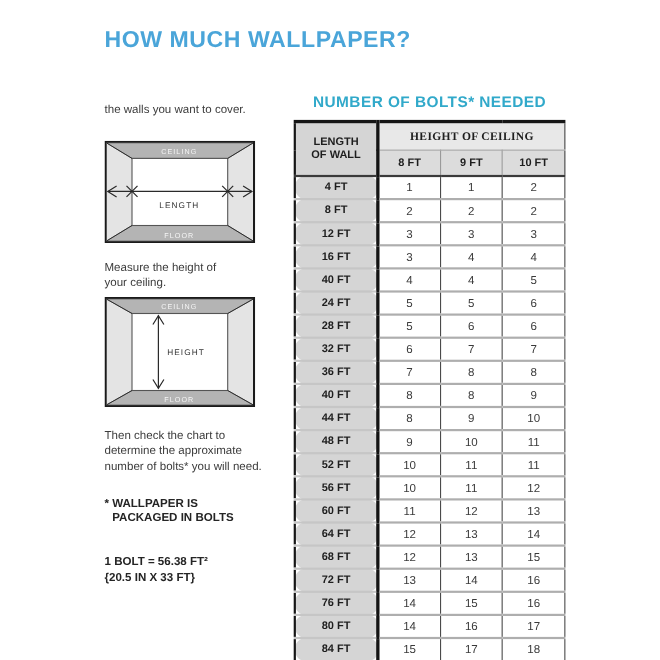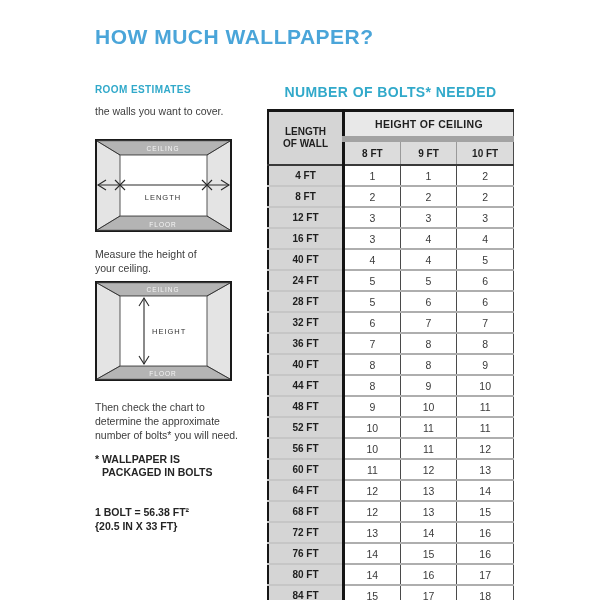--- a/index.html
+++ b/index.html
@@ -25,21 +25,21 @@
   .para{
     font-size:10.5px;line-height:14px;color:#3c3c3c;
   }
   .para.p1{margin-top:9px;}
   .para.p2{margin-top:15px;}
   .para.p3{margin-top:19px;}
   .diagram{display:block;}
   .diagram.d1{margin-top:21px;}
   .diagram.d2{margin-top:6px;}
   .note{
-    margin-top:11px;font-size:10.5px;line-height:13px;
+    margin-top:21px;font-size:10.5px;line-height:13px;
     font-weight:bold;color:#252525;
   }
   .note .indent{padding-left:7px;}
   .boltspec{
     margin-top:26px;font-size:10.5px;line-height:14px;
     font-weight:bold;color:#252525;
   }
 
   
   .right-col{position:absolute;left:267px;top:84px;width:247px;}
@@ -61,34 +61,36 @@
   .c-wall{
     width:73px;background:#d5d5d5;
     font-size:10px;font-weight:bold;color:#1e1e1e;line-height:12px;
     white-space:pre-line;
     border-right:3px solid #141414;
     border-bottom:2px solid #3a3a3a;
   }
   .c-group{
     background:#e8e8e8;height:24px;
     font-size:10.5px;font-weight:bold;color:#1e1e1e;letter-spacing:.3px;
-    border-bottom:6px solid #a3a3a3;
+    border-bottom:1px solid #a3a3a3;
+    font-family:Liberation Serif, serif;
   }
   .c-sub{
     background:#dcdcdc;height:22px;width:58px;
     font-size:10px;font-weight:bold;color:#1e1e1e;
     border-bottom:2px solid #3a3a3a;
     border-right:1px solid #9a9a9a;
   }
   .c-sub:last-child{border-right:none;}
   td.rowlabel{
     background:#d5d5d5;height:19px;
     font-size:10px;font-weight:bold;color:#1e1e1e;
     border-right:3px solid #141414;
     border-bottom:2px solid #c6c6c6;
+    border-radius:10px;
   }
   td.val{
     background:#ffffff;height:19px;
     font-size:10.5px;color:#3a3a3a;
     border-right:1px solid #4a4a4a;
     border-bottom:2px solid #aeaeae;
   }
   td.val:last-child{border-right:none;}
 
   
@@ -97,21 +99,20 @@
 </style>
 </head>
 <body>
 
 <div class="page">
 
   <div class="title">HOW MUCH WALLPAPER?</div>
 
   <div class="left-col">
 
-    <div class="section-heading">ROOM ESTIMATES</div>
 
     <div class="para p1">
       <div>the walls you want to cover.</div>
     </div>
 
     <svg class="diagram d1" width="137" height="93" viewBox="0 0 137 93">
       <rect x="1" y="1" width="135" height="91" fill="#e4e4e4" stroke="#1a1a1a" stroke-width="2"></rect>
       <polygon points="2,2 135,2 112,16 25,16" fill="#b4b4b4" stroke="#6e6e6e" stroke-width="0.7"></polygon>
       <polygon points="25,77 112,77 135,91 2,91" fill="#b4b4b4" stroke="#6e6e6e" stroke-width="0.7"></polygon>
       <rect x="25" y="16" width="87" height="61" fill="#ffffff" stroke="#555555" stroke-width="1"></rect>

